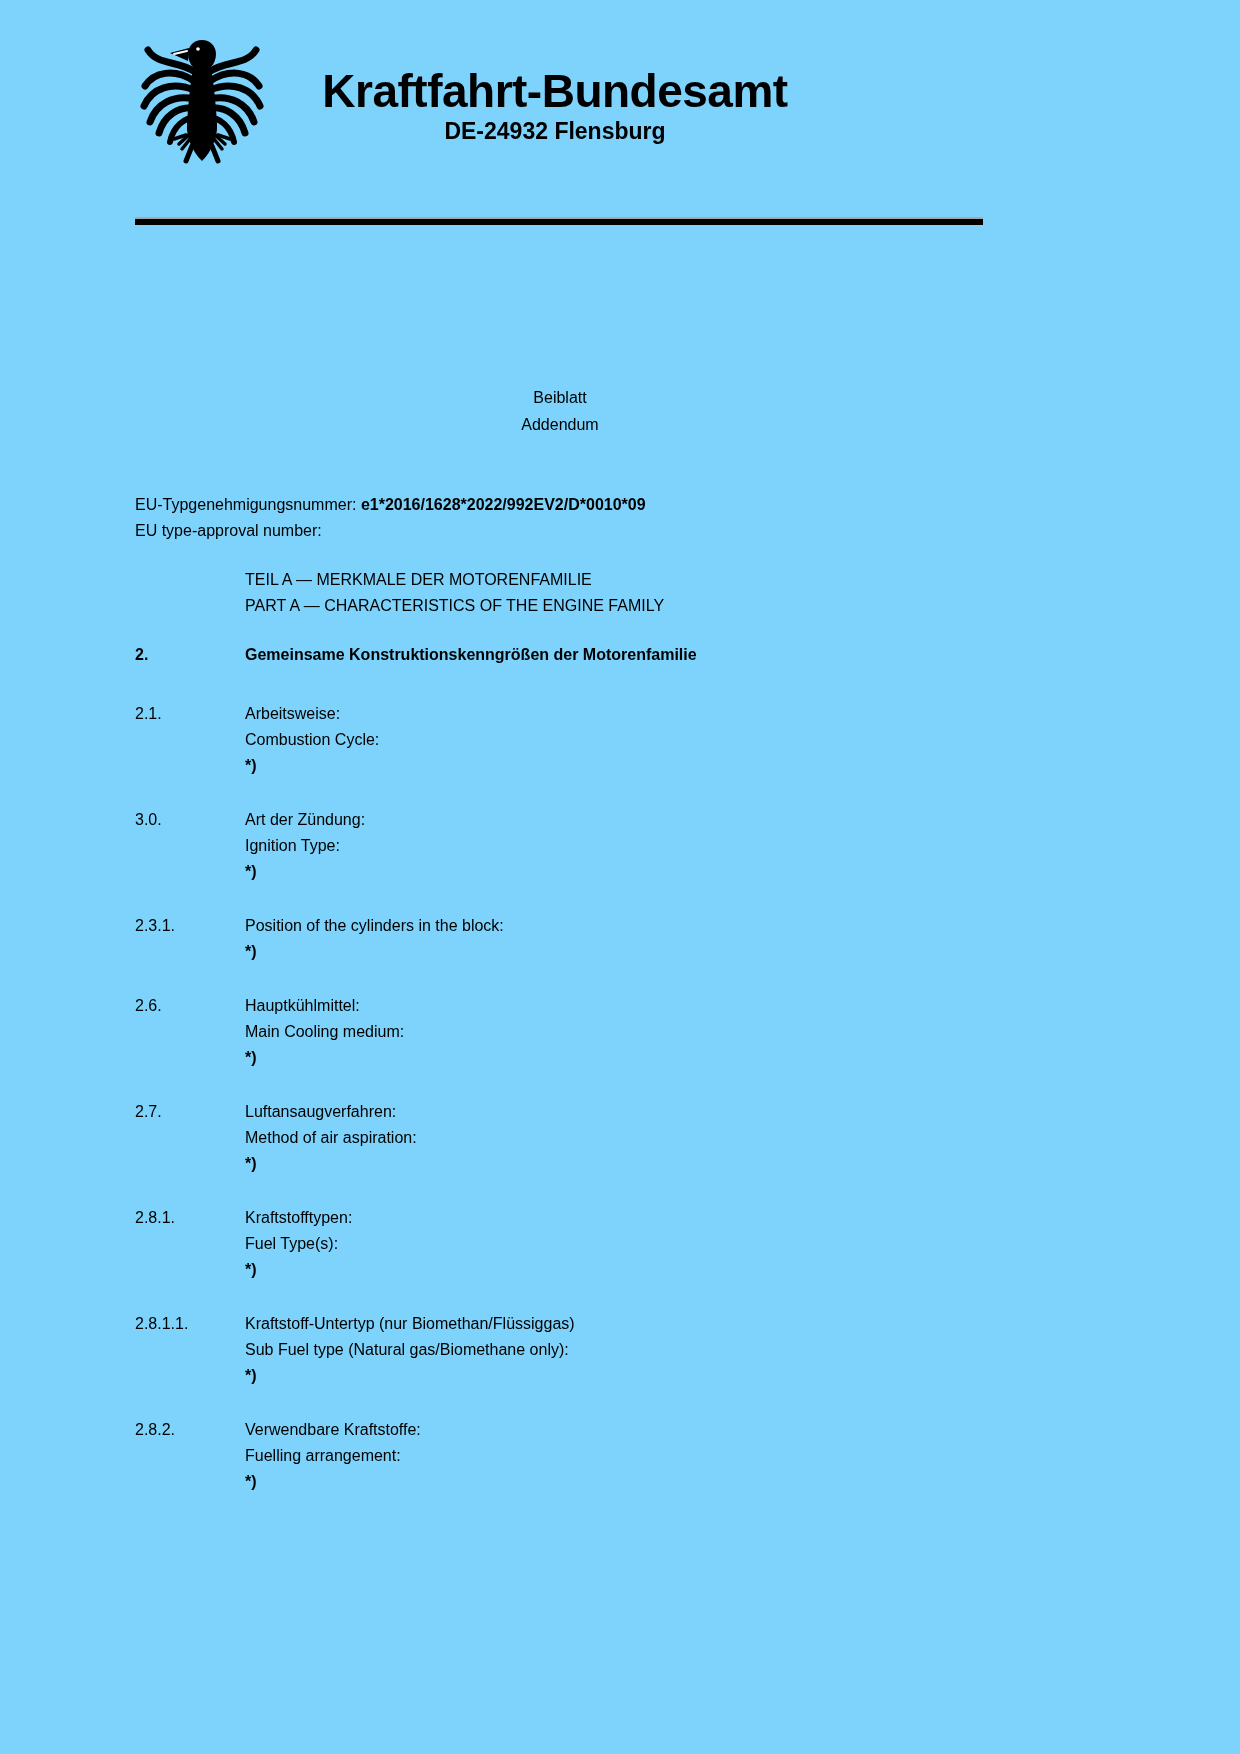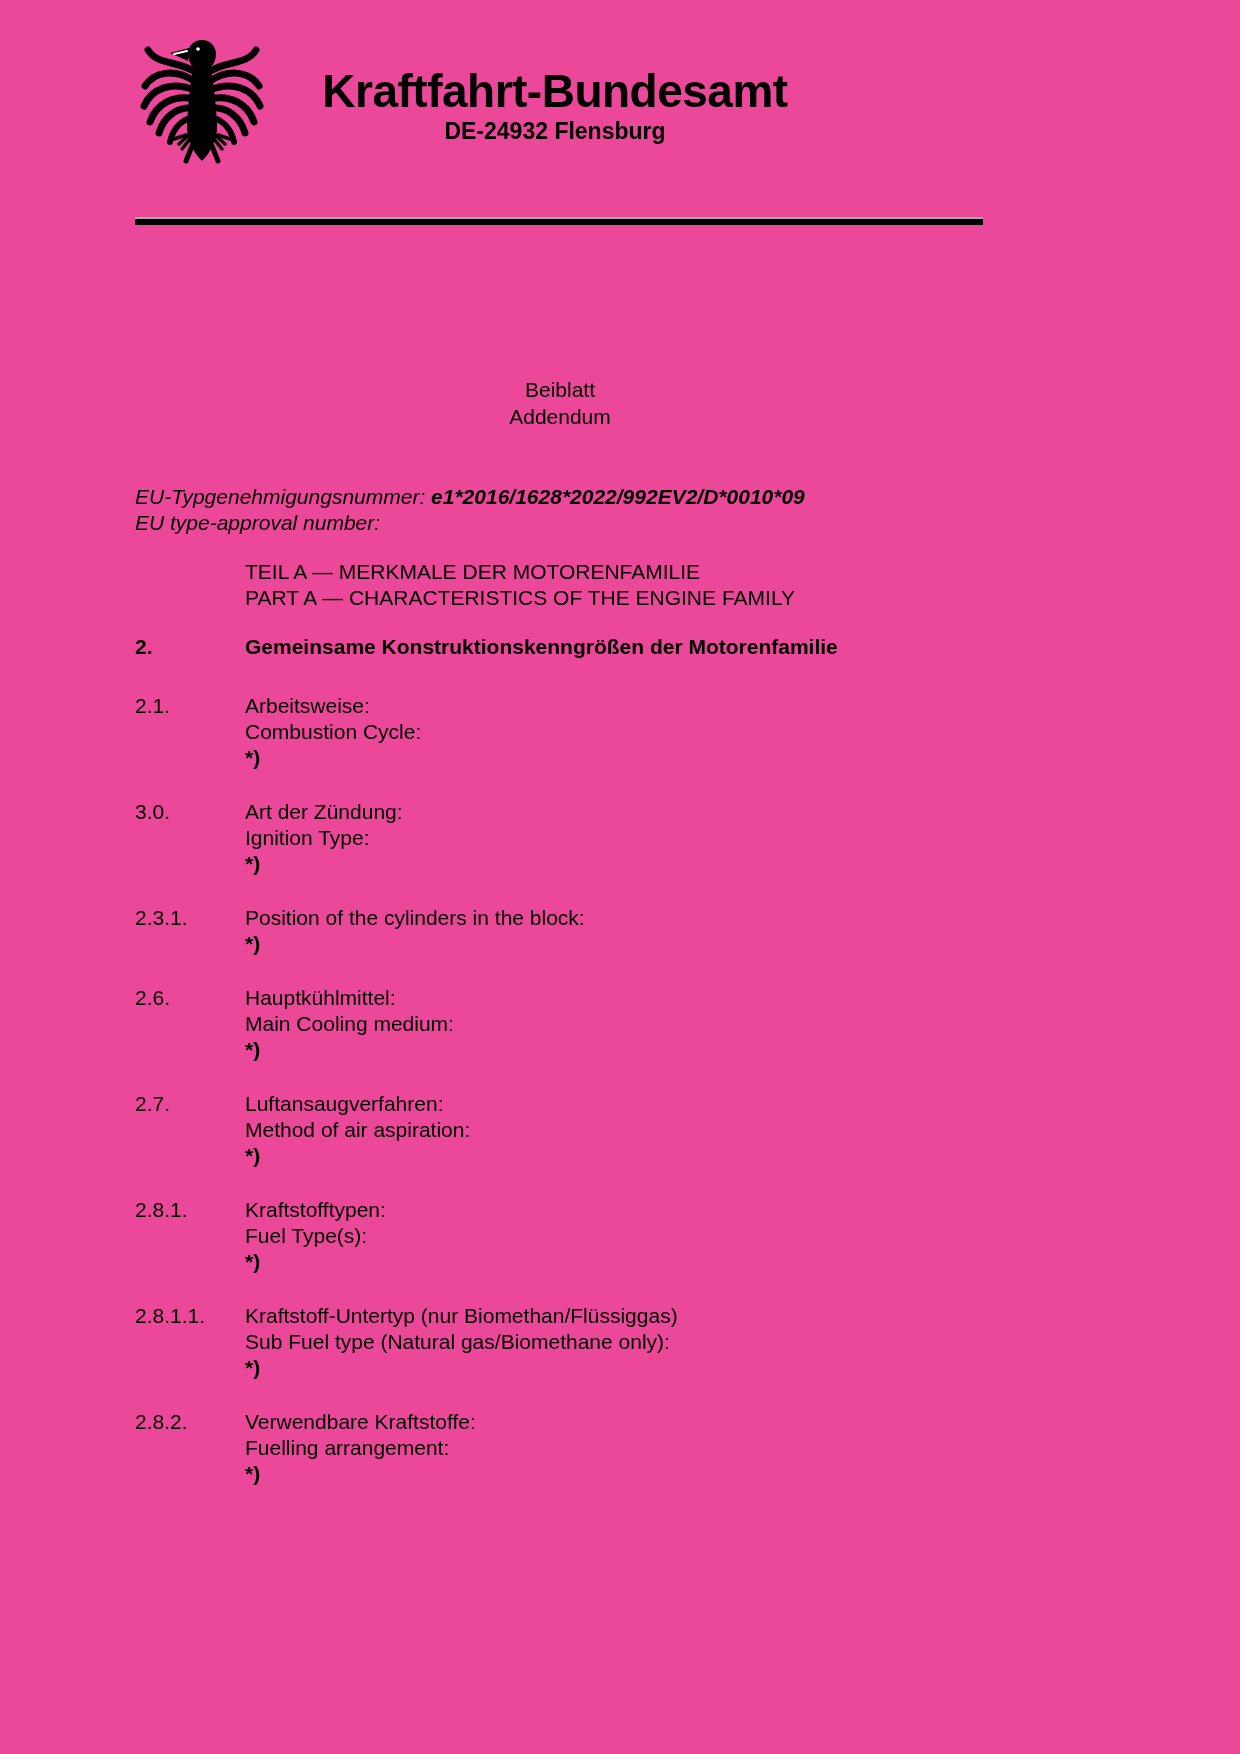--- a/index.html
+++ b/index.html
@@ -1,21 +1,21 @@
 <!DOCTYPE html>
 <html><head>
 <meta charset="utf-8">
 <style>
   html, body { margin: 0; padding: 0; background: #e8e8e8; }
   .page {
     position: relative;
     width: 1240px;
     height: 1754px;
     margin: 0 auto;
-    background: #ec4899;
+    background: #7dd3fc;
     color: #000000;
     font-family: "Liberation Sans", "DejaVu Sans", sans-serif;
     overflow: hidden;
   }
 
   
   .logo {
     position: absolute;
     left: 140px;
     top: 34px;
@@ -49,31 +49,31 @@
     width: 848px;
     height: 6px;
     background: #000;
     border-top: 2px solid #a9a9a9;
   }
 
   
   .content {
     position: absolute;
     left: 135px;
-    top: 376px;
+    top: 384px;
     width: 850px;
-    font-size: 21px;
+    font-size: 16px;
     line-height: 26px;
   }
   .doc-title {
     text-align: center;
     line-height: 27px;
     margin-bottom: 54px;
   }
-  .approval { margin-bottom: 23px; font-style: italic; }
+  .approval { margin-bottom: 23px; }
   .approval-number { font-weight: bold; }
   .part-heading {
     margin-left: 110px;
     margin-bottom: 23px;
   }
   .part-bold { font-weight: normal; }
 
   .section {
     display: grid;
     grid-template-columns: 110px 1fr;

